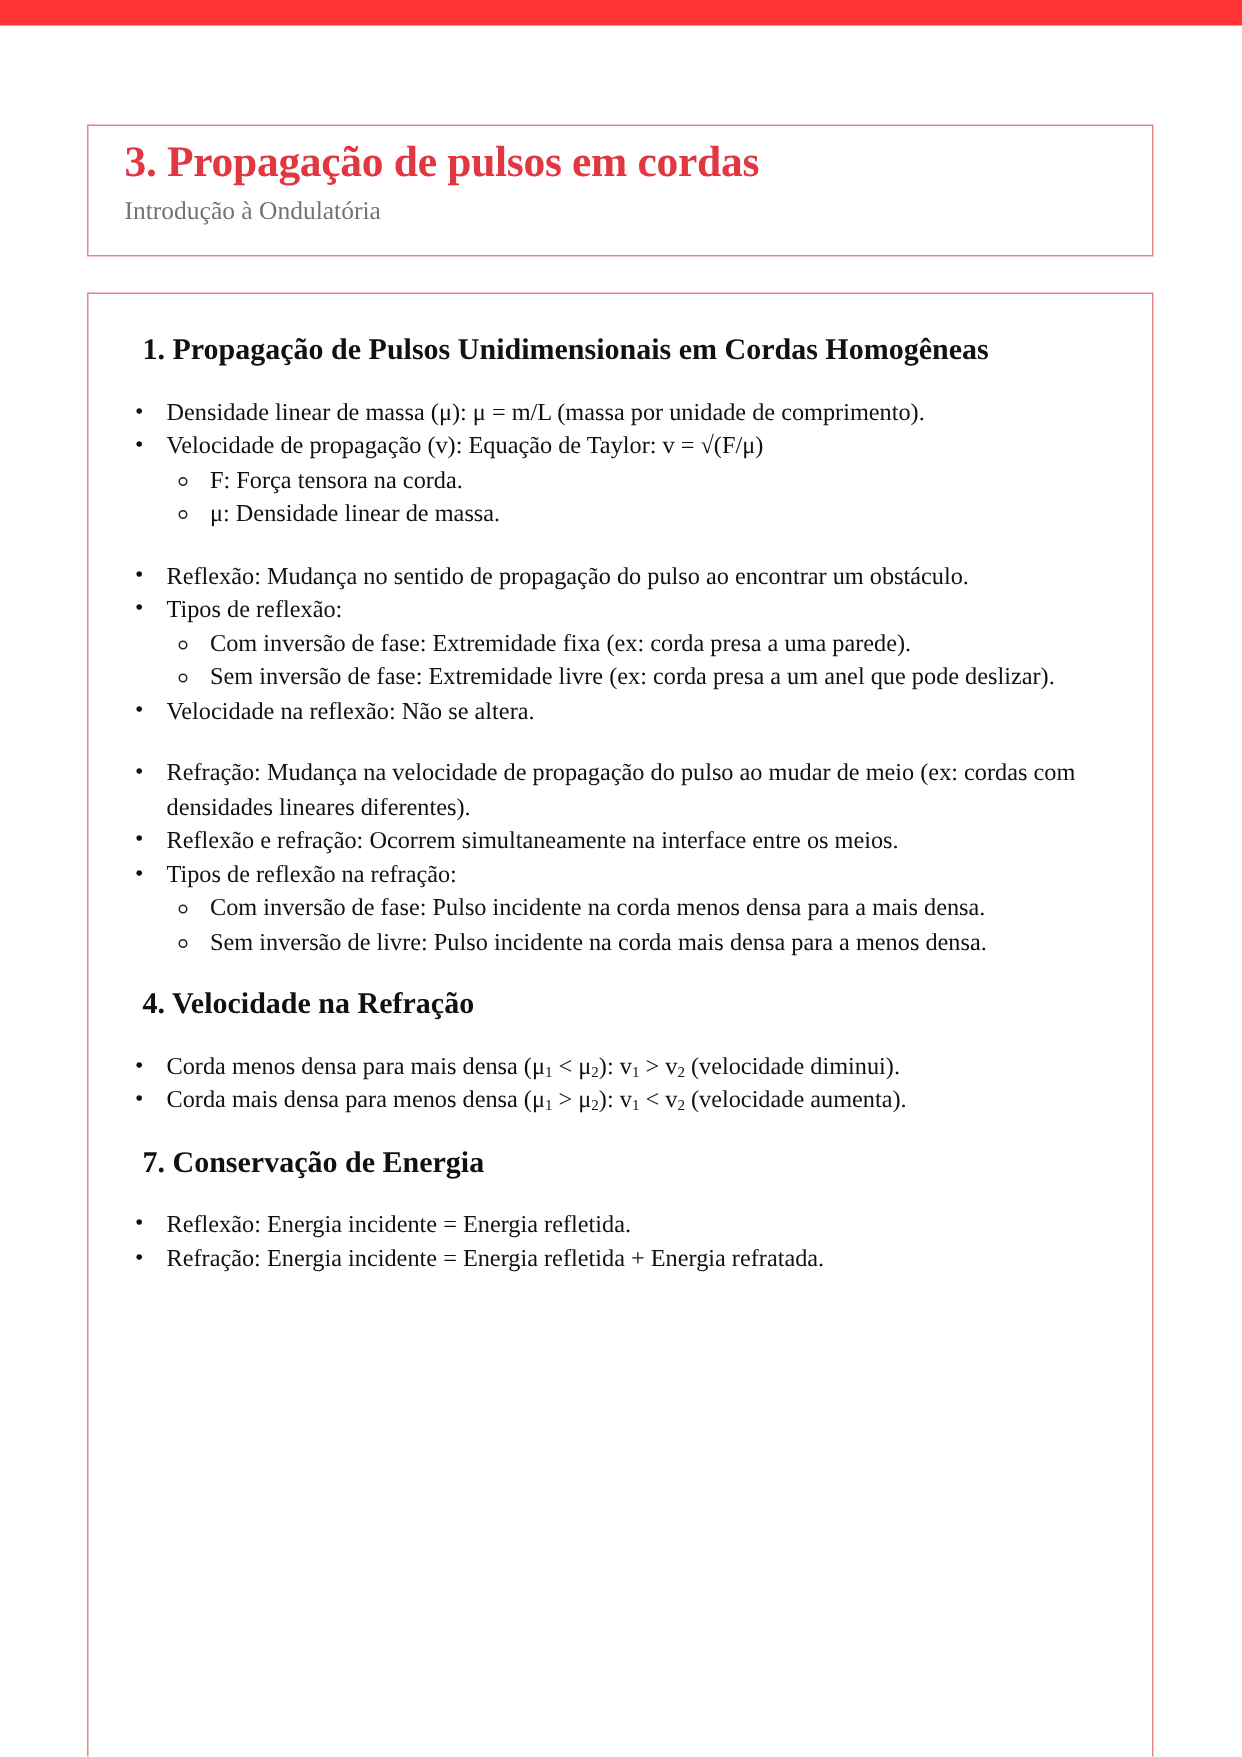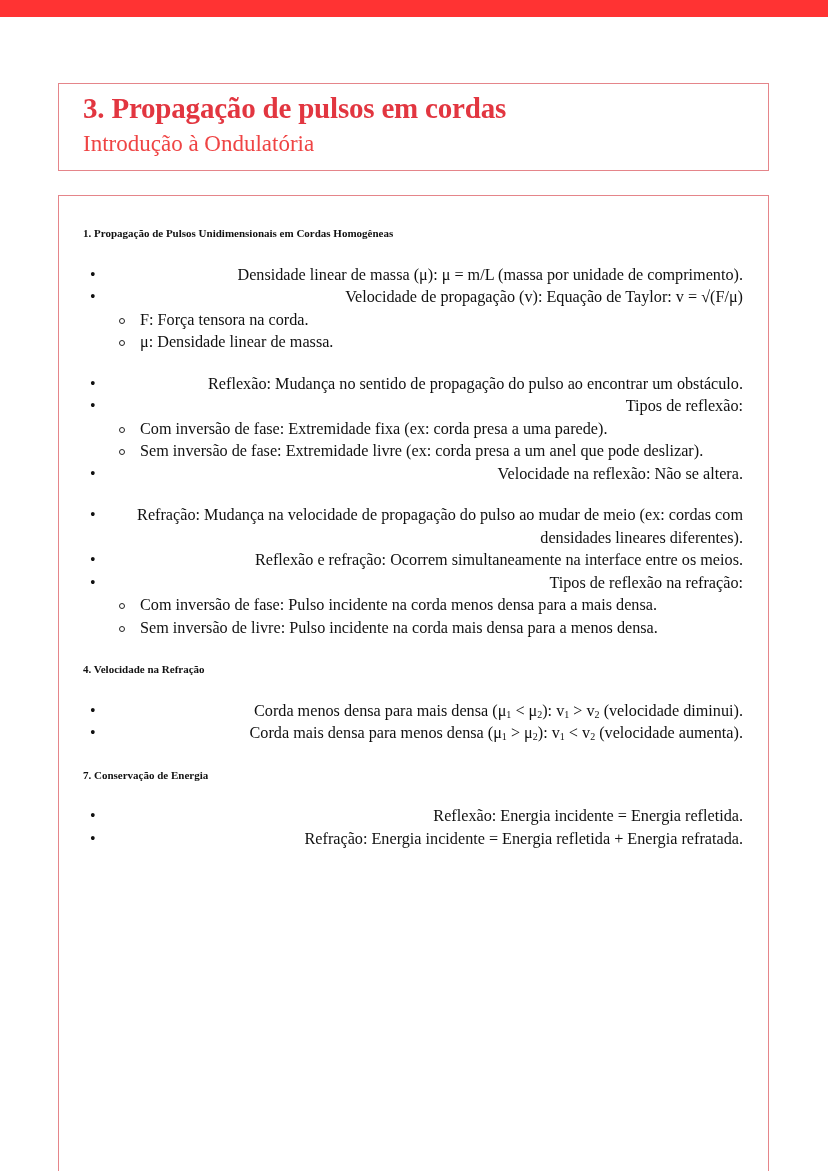--- a/index.html
+++ b/index.html
@@ -17,36 +17,36 @@
       position: absolute; left: 58px; top: 83px; width: 711px; height: 88px;
       border: 1.5px solid #e5858a; box-sizing: border-box;
     }
     .title {
       position: absolute; left: 24px; top: 8px;
       font-size: 29px; font-weight: bold; color: #e23640;
       white-space: nowrap; letter-spacing: -0.2px;
     }
     .subtitle {
       position: absolute; left: 24px; top: 47px;
-      font-size: 23px; color: #ef4444; white-space: nowrap;
+      font-size: 17px; color: #737373; white-space: nowrap;
     }
     .content-box {
       position: absolute; left: 58px; top: 195px; width: 711px; height: 990px;
       border: 1.5px solid #e5858a; box-sizing: border-box;
     }
     .content {
       position: absolute; left: 24px; top: 26px; width: 660px;
       font-size: 16.2px; line-height: 22.5px;
     }
     .section-heading {
-      font-weight: bold; font-size: 11px; margin: 0 0 19px 0;
+      font-weight: bold; font-size: 20px; margin: 0 0 19px 12px;
       white-space: nowrap;
     }
     ul { margin: 0 0 19px 0; padding: 0; list-style: none; }
-    li.item { position: relative; padding-left: 28px; text-align: right; }
+    li.item { position: relative; padding-left: 28px; }
     li.item::before {
       content: "\2022"; position: absolute; left: 7px; top: 0; font-size: 16px;
     }
     li.sub { position: relative; padding-left: 57px; }
     li.sub::before {
       content: ""; position: absolute; left: 36px; top: 9px;
       width: 4px; height: 4px; border: 1.2px solid #222; border-radius: 50%;
     }
     sub { font-size: 10px; vertical-align: -2px; line-height: 0; }
   </style>

